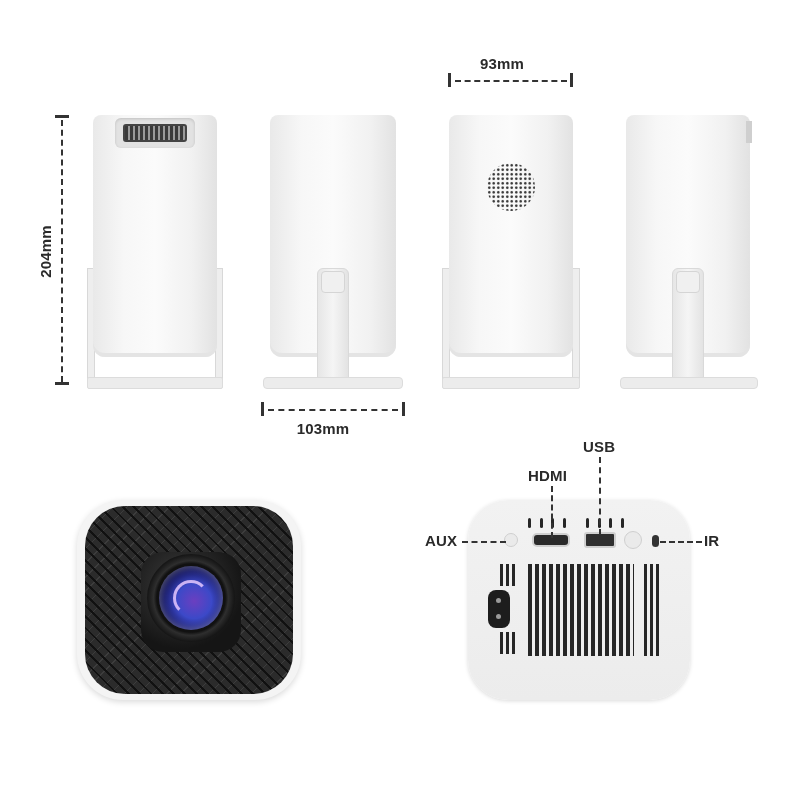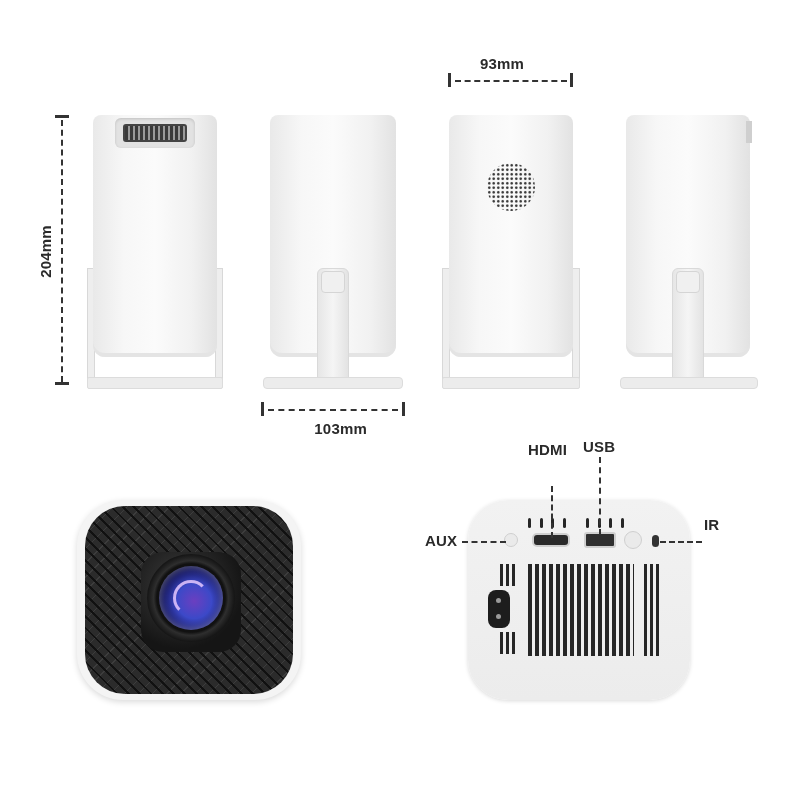--- a/index.html
+++ b/index.html
@@ -74,21 +74,21 @@
 <div class="abs lbl" style="left:10px;top:243px;transform:rotate(-90deg);transform-origin:center;width:70px;text-align:center;">204mm</div>
 
 <div class="abs lbl" style="left:480px;top:55px;width:60px;">93mm</div>
 <div class="abs htick" style="left:448px;top:73px;"></div>
 <div class="abs hdash" style="left:455px;top:80px;width:112px;"></div>
 <div class="abs htick" style="left:570px;top:73px;"></div>
 
 <div class="abs htick" style="left:261px;top:402px;"></div>
 <div class="abs hdash" style="left:268px;top:409px;width:130px;"></div>
 <div class="abs htick" style="left:402px;top:402px;"></div>
-<div class="abs lbl" style="left:297px;top:420px;width:70px;text-align:right;">103mm</div>
+<div class="abs lbl" style="left:288px;top:420px;width:70px;text-align:center;">103mm</div>
 
 <div class="abs" style="left:85px;top:113px;width:145px;height:280px;">
   <div class="abs side-arm" style="left:2px;top:155px;width:8px;height:118px;"></div>
   <div class="abs side-arm" style="left:130px;top:155px;width:8px;height:118px;"></div>
   <div class="abs base-bar" style="left:2px;top:264px;width:136px;height:12px;"></div>
   <div class="abs body" style="left:8px;top:2px;width:124px;height:242px;"></div>
   <div class="abs vent-recess" style="left:30px;top:5px;width:80px;height:30px;"></div>
   <div class="abs vent-dark" style="left:38px;top:11px;width:64px;height:18px;"></div>
 </div>
 
@@ -147,20 +147,20 @@
 
   <div class="abs power" style="left:20px;top:90px;width:22px;height:38px;">
     <div class="abs power-pin" style="left:8px;top:8px;"></div>
     <div class="abs power-pin" style="left:8px;top:24px;"></div>
   </div>
 </div>
 
 <div class="abs lbl" style="left:583px;top:438px;">USB</div>
 <div class="abs vdash" style="left:599px;top:457px;height:78px;border-left-width:2px;"></div>
 
-<div class="abs lbl" style="left:528px;top:441px;">HDMI</div>
+<div class="abs lbl" style="left:528px;top:467px;">HDMI</div>
 <div class="abs vdash" style="left:551px;top:486px;height:52px;"></div>
 
 <div class="abs lbl" style="left:425px;top:532px;">AUX</div>
 <div class="abs hdash" style="left:462px;top:541px;width:44px;"></div>
 
 <div class="abs hdash" style="left:660px;top:541px;width:42px;"></div>
-<div class="abs lbl" style="left:704px;top:516px;">IR</div>
+<div class="abs lbl" style="left:704px;top:532px;">IR</div>
 
 </body></html>

